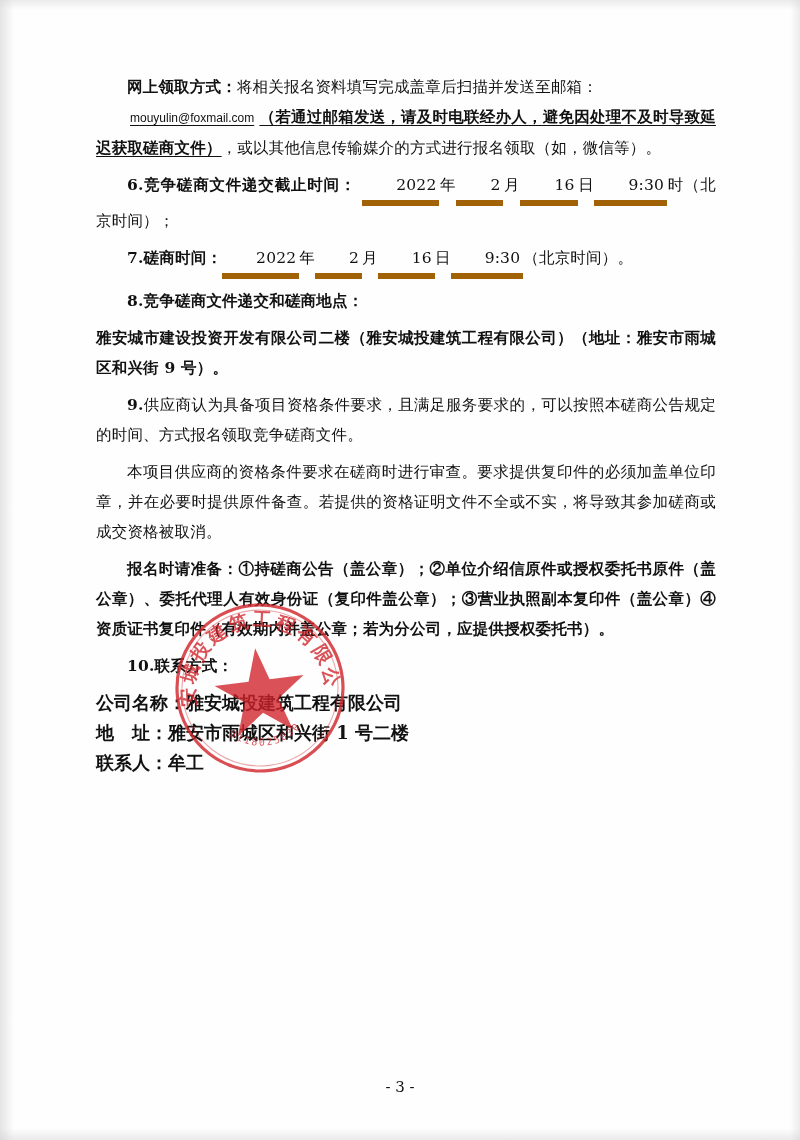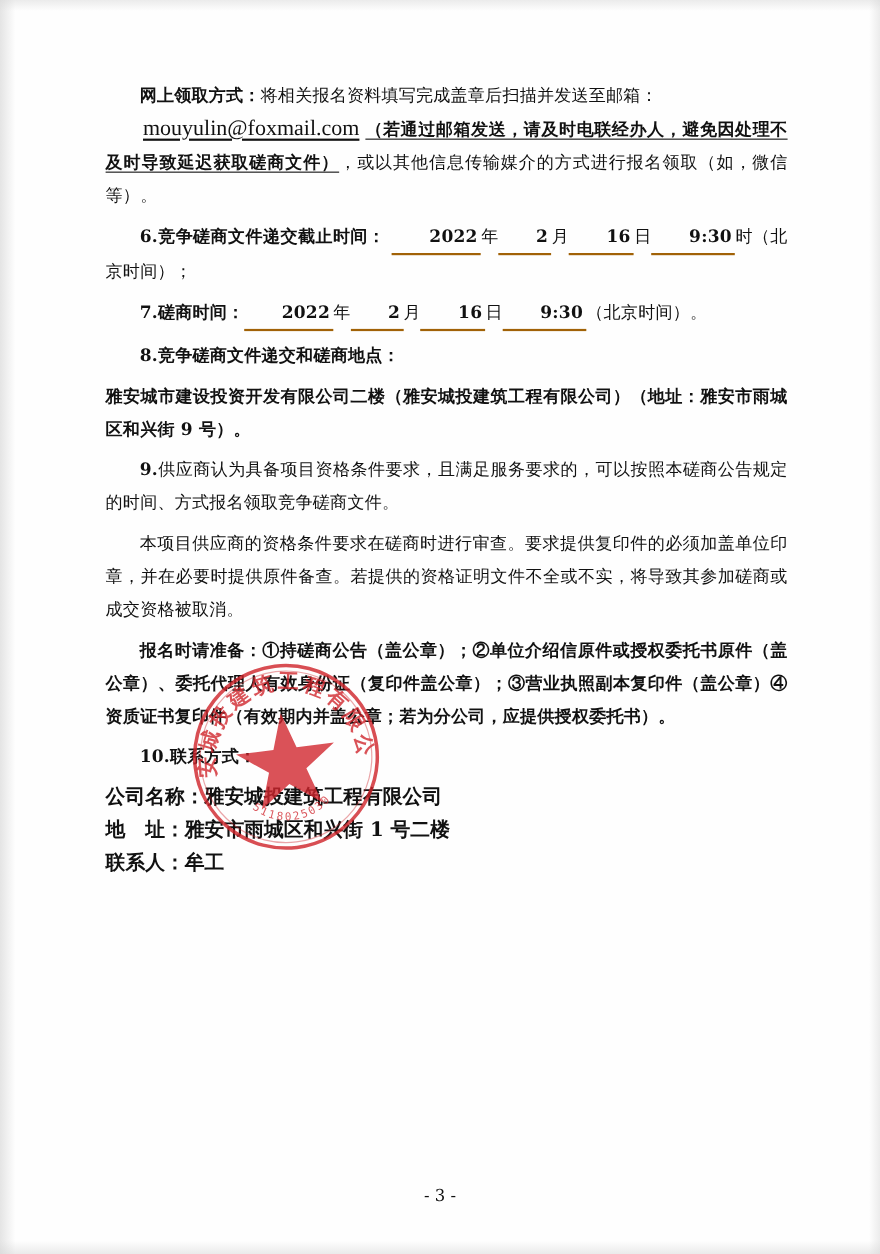--- a/index.html
+++ b/index.html
@@ -71,31 +71,30 @@
     text-indent: 2em;
   }
   .b {
     font-weight: bold;
   }
   .u {
     text-decoration: underline;
     text-underline-offset: 3px;
   }
   .mono {
-    font-family: Liberation Serif, serif;
-    font-size: 20px;
+    font-family: Liberation Sans, sans-serif;
+    font-size: 12px;
     letter-spacing: 0px;
     padding-left: 34px;
   }
   .fill {
     display: inline-block;
-    border-bottom: 2px solid #a16207;
+    border-bottom: 6px solid #a16207;
     text-align: center;
     padding: 0 3px;
-    font-weight: bold;
   }
   .fill.w-yr { min-width: 46px; }
   .fill.w-mo { min-width: 20px; }
   .fill.w-dy { min-width: 22px; text-align: right; }
   .fill.w-tm { min-width: 44px; }
   .gap { display: inline-block; width: 6px; }
 
   .contact-block {
     margin-top: 2px;
   }

